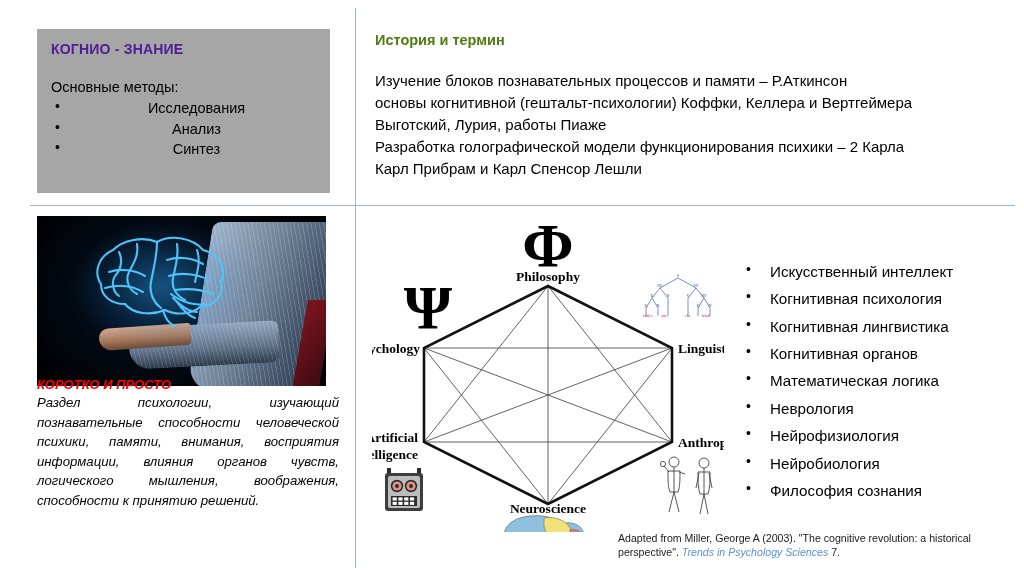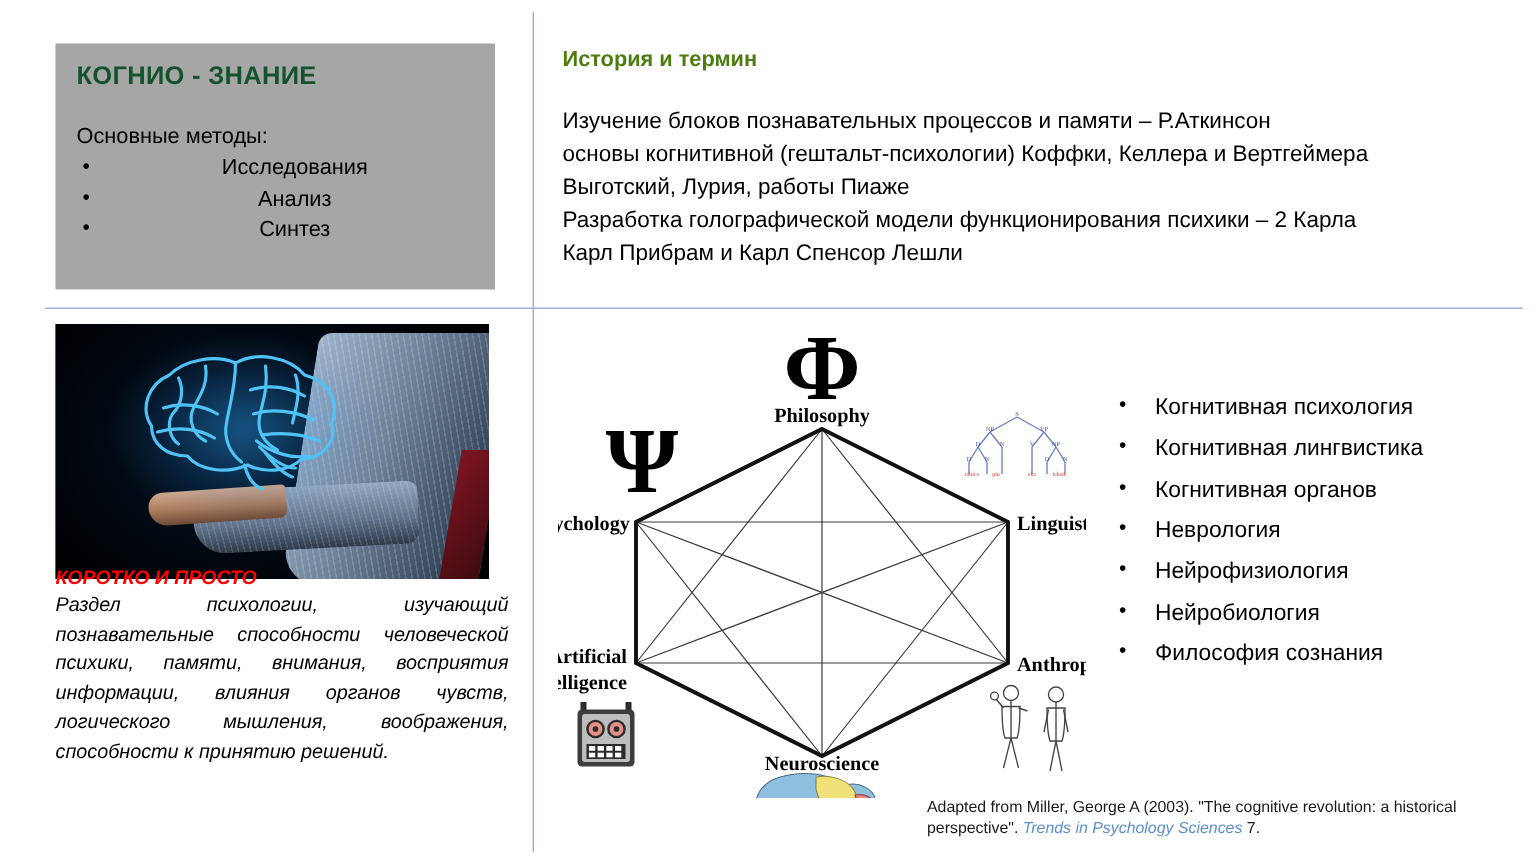--- a/index.html
+++ b/index.html
@@ -39,23 +39,23 @@
     position: absolute;
     left: 37px;
     top: 29px;
     width: 293px;
     height: 164px;
     background: #a6a6a6;
     box-sizing: border-box;
     padding: 10px 14px 0 14px;
   }
   .panel-title {
-    color: #14532d;
+    color: #4c1d95;
     font-weight: bold;
-    font-size: 17px;
+    font-size: 14px;
     letter-spacing: .2px;
     margin: 2px 0 0 0;
   }
   .panel-sub {
     font-size: 14.5px;
     margin: 22px 0 0 0;
   }
   .panel-list {
     list-style: none;
     margin: 3px 0 0 0;
@@ -404,23 +404,25 @@
       <path d="M6 30 C0 18 8 6 24 3 C38 0 54 2 62 10 C72 6 84 12 84 22 C88 28 84 38 76 40 C70 48 56 50 44 46 C30 48 12 42 6 30 Z" fill="#8fc0e0" stroke="#4a6a80" stroke-width="0.7"></path>
       <path d="M44 4 C54 2 66 6 70 14 C74 22 70 30 62 32 C54 30 46 22 44 12 Z" fill="#f0e17a" stroke="#8a8340" stroke-width="0.7"></path>
       <path d="M70 16 C80 14 86 22 84 30 C82 36 76 40 70 38 C72 30 72 22 70 16 Z" fill="#e87f84" stroke="#8a4448" stroke-width="0.7"></path>
       <path d="M20 32 C34 28 52 30 66 34 C72 38 68 46 58 48 C42 52 26 46 20 38 Z" fill="#a9c98c" stroke="#5e7448" stroke-width="0.7"></path>
       <path d="M56 40 C66 38 74 42 74 48 C72 54 62 56 54 52 C52 48 52 43 56 40 Z" fill="#cfcfcf" stroke="#777" stroke-width="0.7"></path>
     </g>
   </svg>
 </div>
 
 <ul class="topics">
+  <li>Искусственный интеллект</li>
   <li>Когнитивная психология</li>
   <li>Когнитивная лингвистика</li>
   <li>Когнитивная органов</li>
+  <li>Математическая логика</li>
   <li>Неврология</li>
   <li>Нейрофизиология</li>
   <li>Нейробиология</li>
   <li>Философия сознания</li>
 </ul>
 
 <div class="caption">
   <span>Adapted from Miller, George A (2003). "The cognitive revolution: a historical perspective". </span><span class="jrnl">Trends in Psychology Sciences</span><span> 7.</span>
 </div>
 

